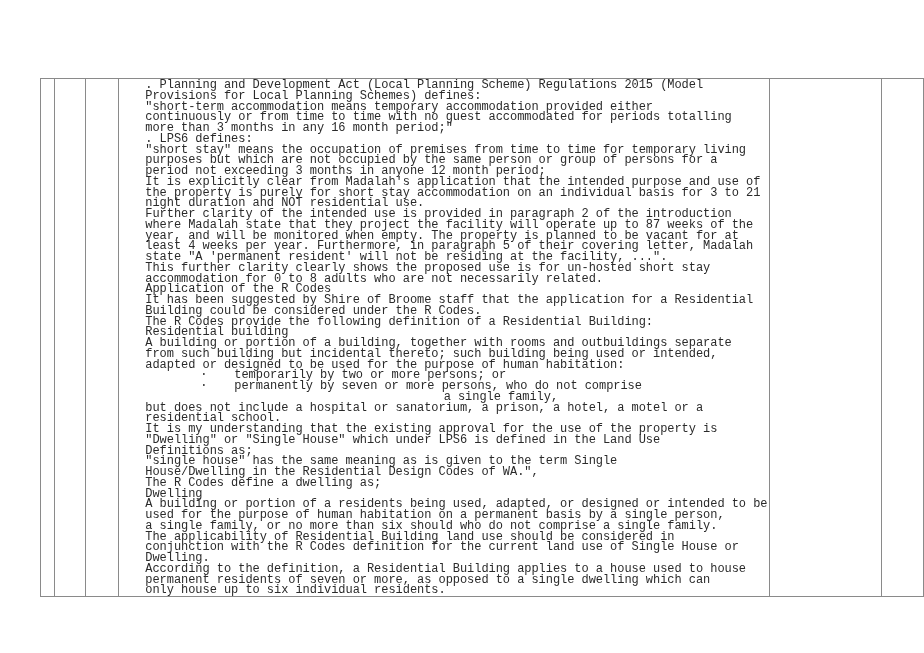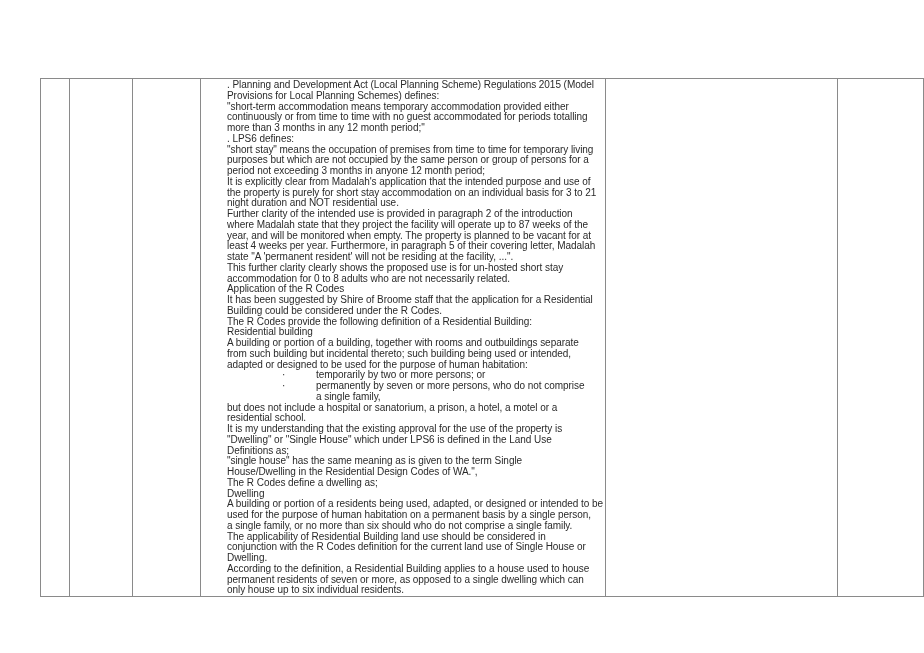--- a/index.html
+++ b/index.html
@@ -16,50 +16,50 @@
       padding: 0;
       height: 485px;
     }
     .c1 { width: 28px; }
     .c2 { width: 63px; }
     .c3 { width: 67px; }
     .c4 { width: 359px; }
     .c5 { width: 233px; }
     .c6 { width: 85px; }
     .text {
-      font-family: Liberation Sans, sans-serif;
-      font-size: 10px;
+      font-family: Liberation Mono, monospace;
+      font-size: 12px;
       line-height: 10.75px;
       color: #2a2a2a;
       padding: 1px 2px 0 26px;
       letter-spacing: -0.05px;
     }
     .line { display: block; white-space: nowrap; }
     .bullet-line { display: block; white-space: nowrap; padding-left: 58px; position: relative; }
     .bullet-line .dot { position: absolute; left: 55px; top: 0; }
     .bullet-line .btxt { padding-left: 31px; text-align: right; }
-    .cont-line { display: block; white-space: nowrap; padding-left: 89px; }
+    .cont-line { display: block; white-space: nowrap; padding-left: 89px; text-align: center; }
   </style>
 </head>
 <body>
 
 <div class="page">
   <table class="grid">
     <tbody>
         <tr>
       <td class="c1"><span></span></td>
       <td class="c2"><span></span></td>
       <td class="c3"><span></span></td>
       <td class="c4">
         <div class="text">
           <span class="line">. Planning and Development Act (Local Planning Scheme) Regulations 2015 (Model</span>
           <span class="line">Provisions for Local Planning Schemes) defines:</span>
           <span class="line">"short-term accommodation means temporary accommodation provided either</span>
           <span class="line">continuously or from time to time with no guest accommodated for periods totalling</span>
-          <span class="line">more than 3 months in any 12 month period;"</span>
+          <span class="line">more than 3 months in any 16 month period;"</span>
           <span class="line">. LPS6 defines:</span>
           <span class="line">"short stay" means the occupation of premises from time to time for temporary living</span>
           <span class="line">purposes but which are not occupied by the same person or group of persons for a</span>
           <span class="line">period not exceeding 3 months in anyone 12 month period;</span>
           <span class="line">It is explicitly clear from Madalah's application that the intended purpose and use of</span>
           <span class="line">the property is purely for short stay accommodation on an individual basis for 3 to 21</span>
           <span class="line">night duration and NOT residential use.</span>
           <span class="line">Further clarity of the intended use is provided in paragraph 2 of the introduction</span>
           <span class="line">where Madalah state that they project the facility will operate up to 87 weeks of the</span>
           <span class="line">year, and will be monitored when empty. The property is planned to be vacant for at</span>

